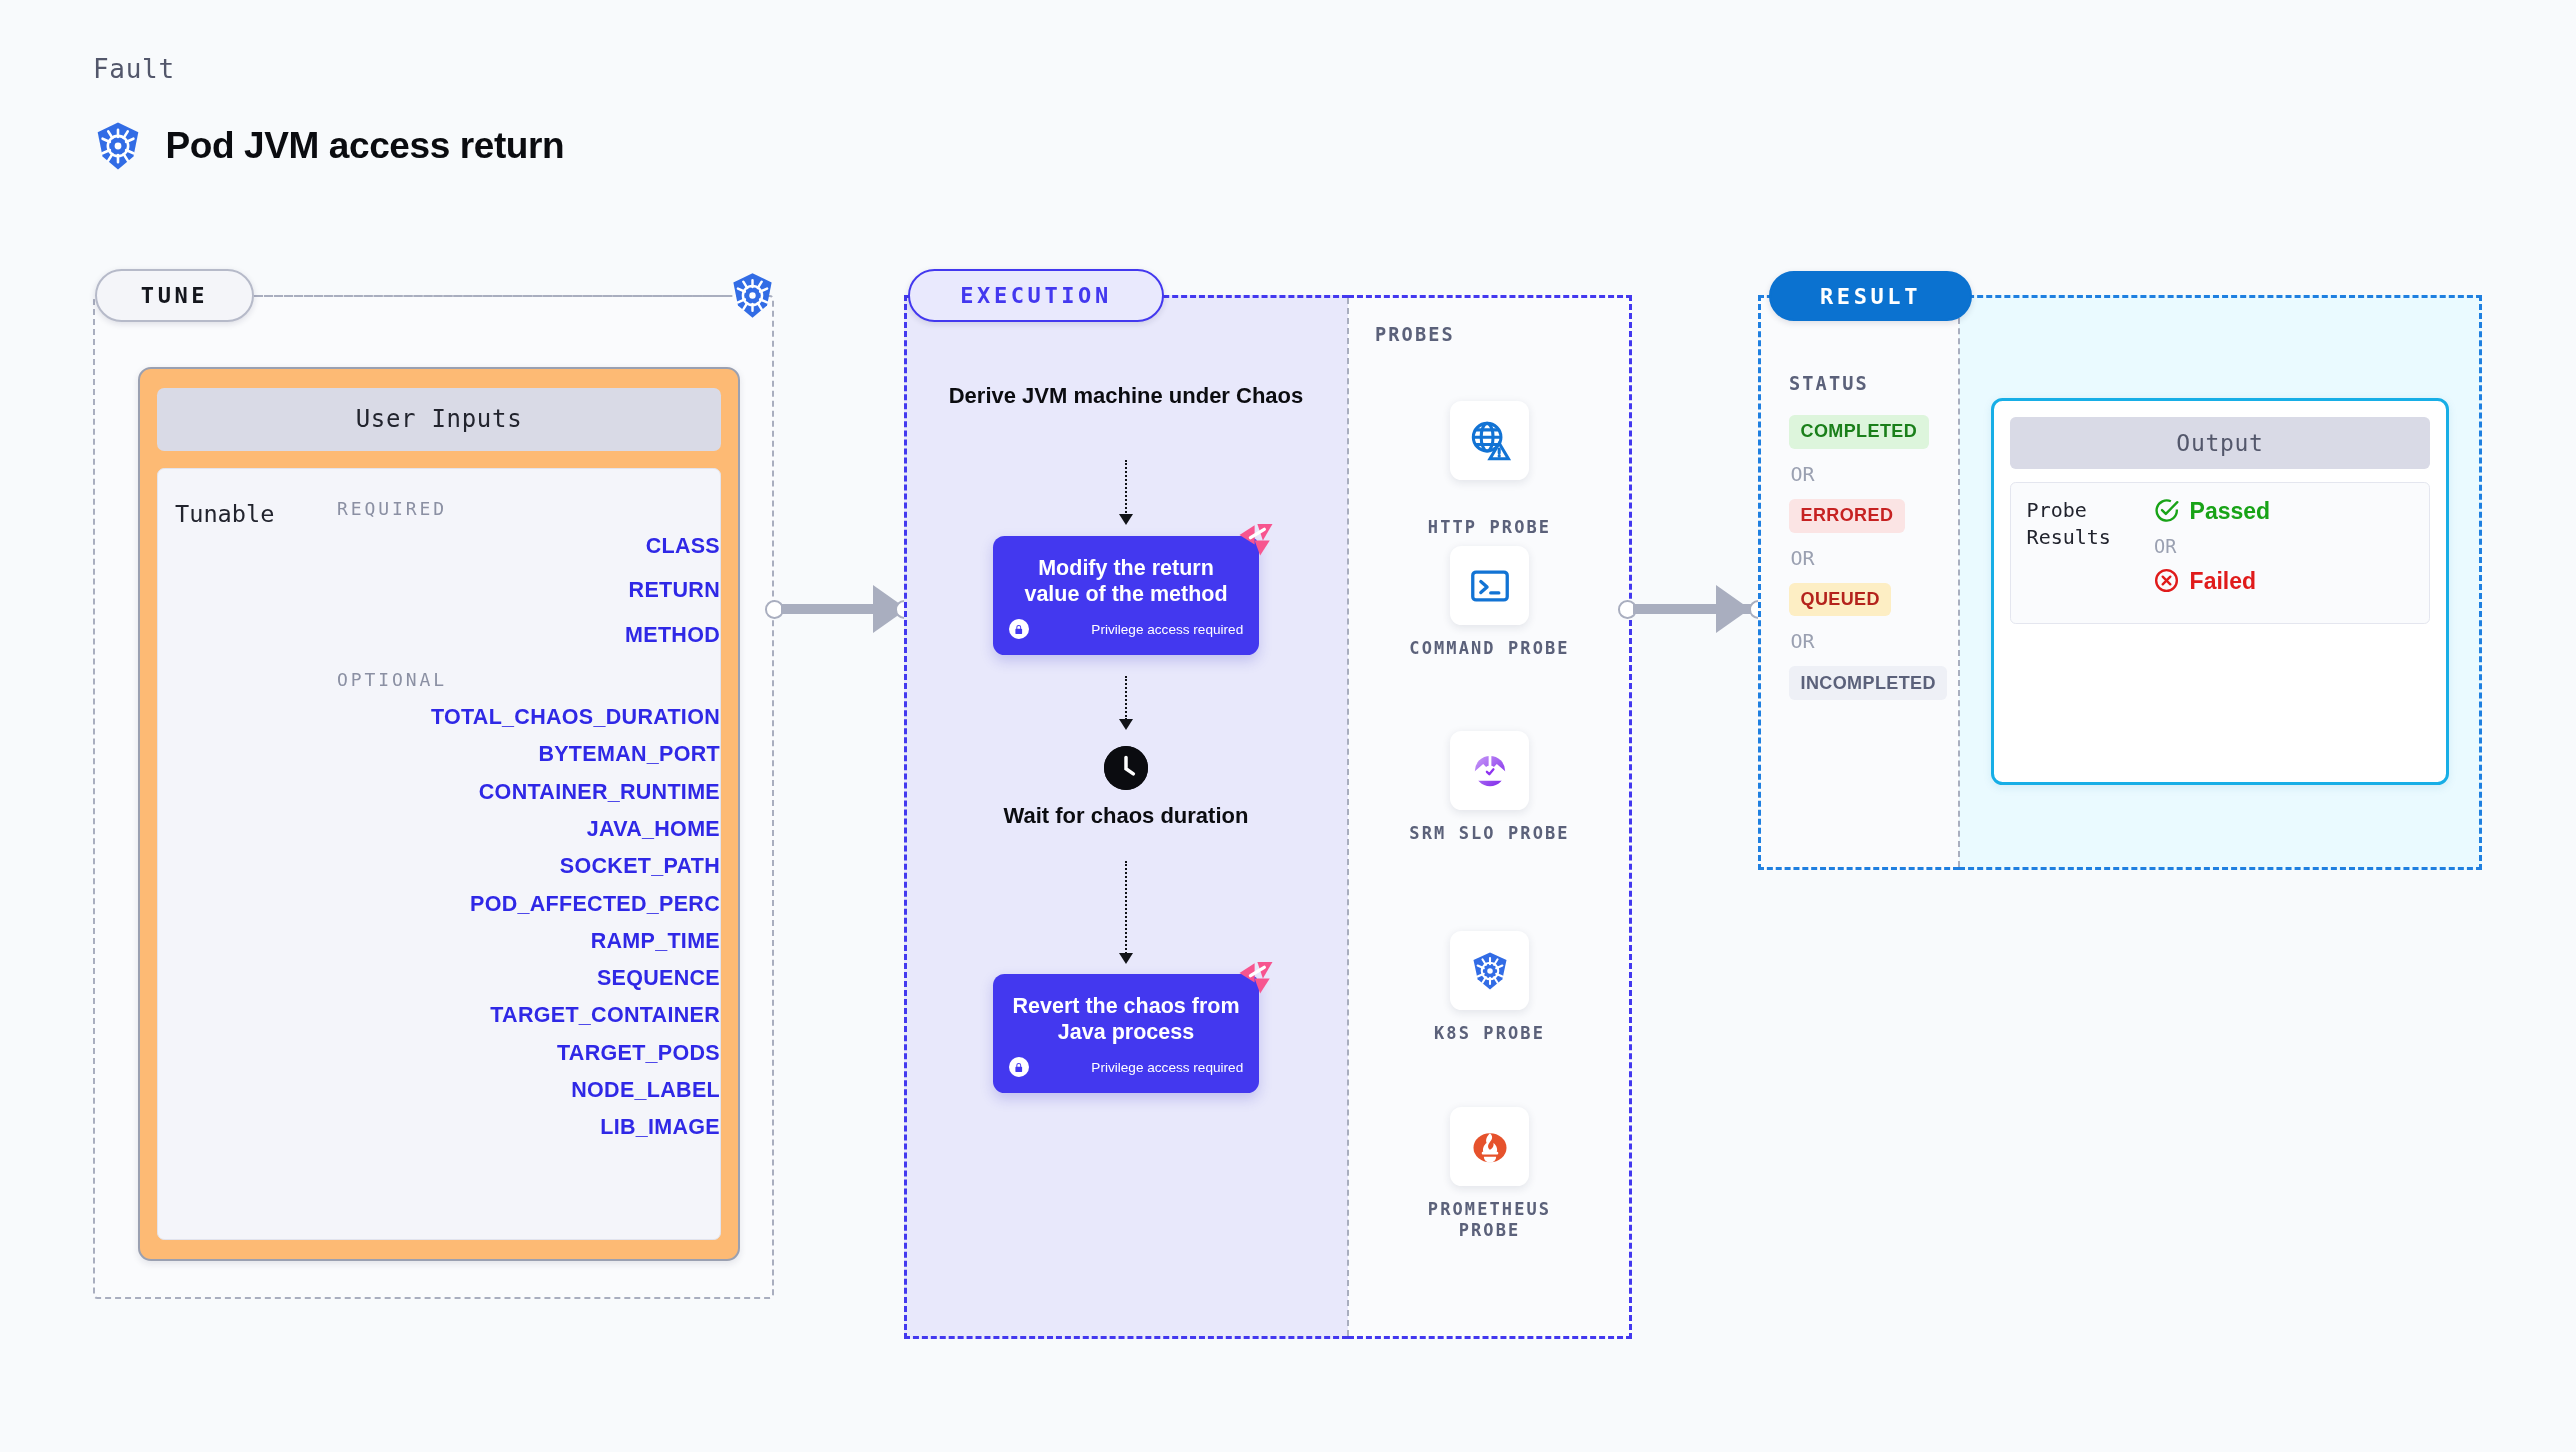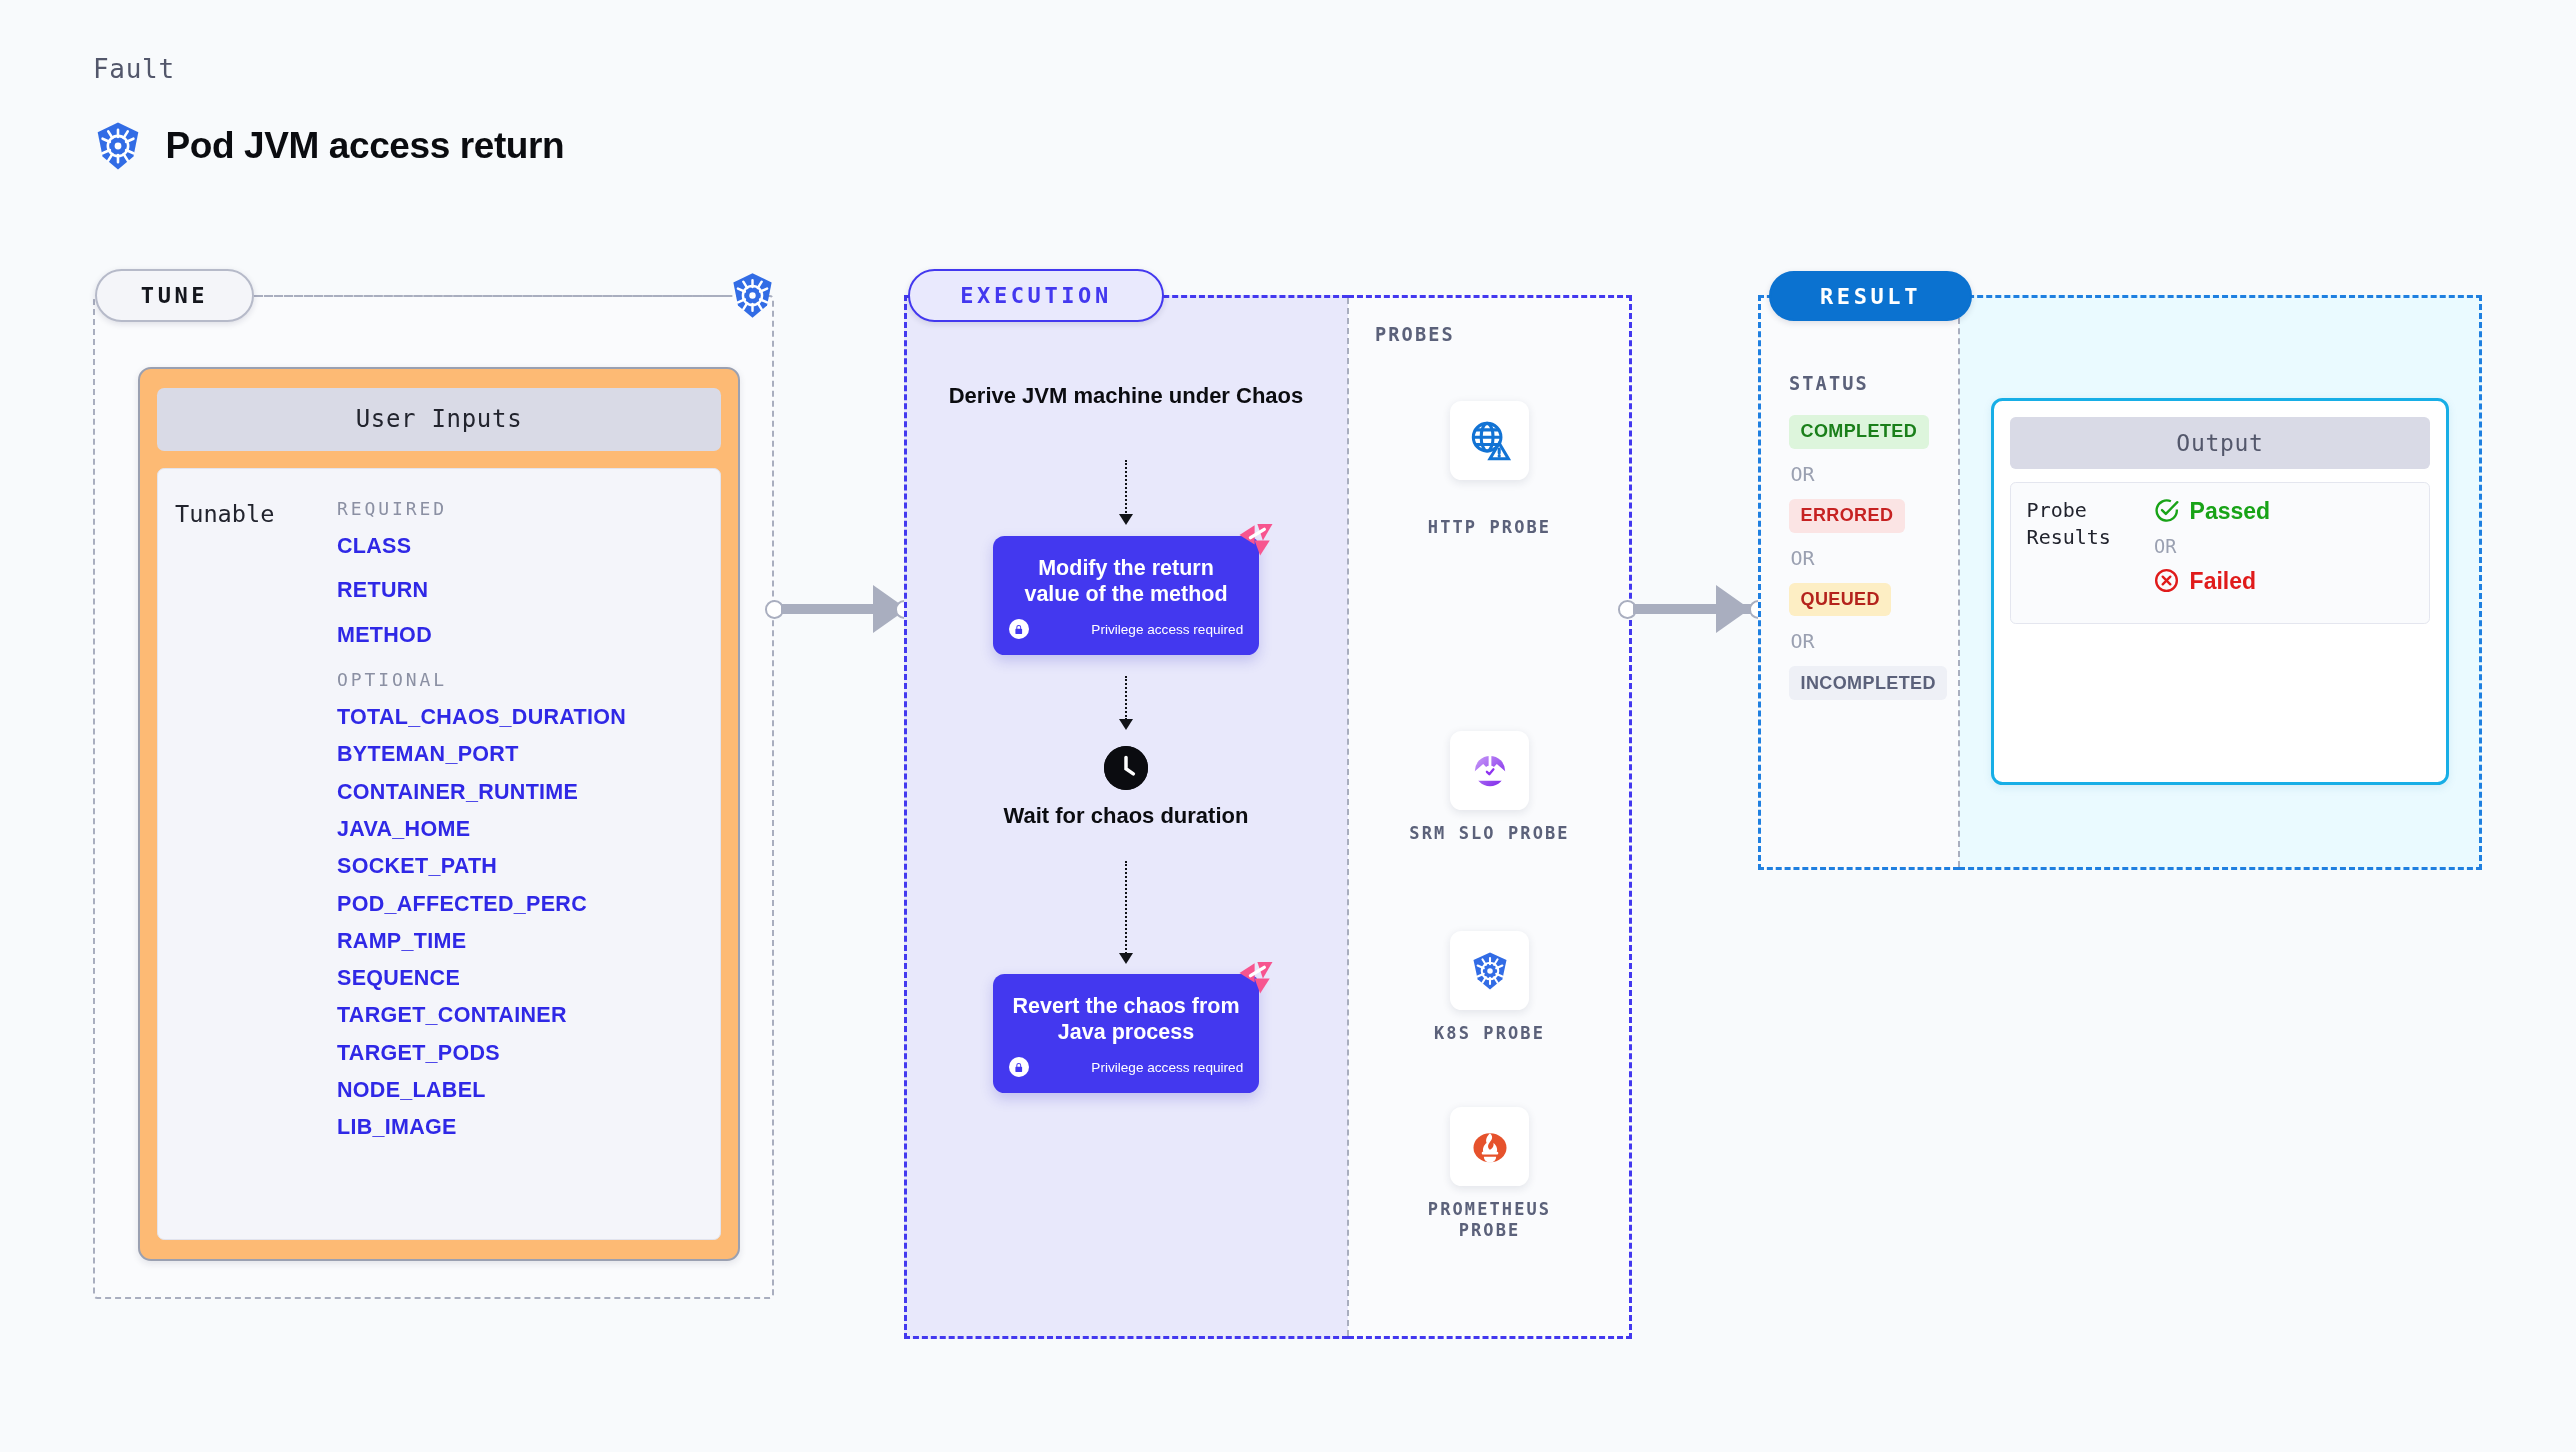--- a/index.html
+++ b/index.html
@@ -123,21 +123,21 @@
     font-size: 23.6px; color: #22242e;
   }
   .params { flex: 1; padding: 29px 0 0 0; }
   .group-head {
     font-family: "DejaVu Sans Mono", monospace;
     font-size: 18px; color: #8b90a3; letter-spacing: 2.9px;
     margin-bottom: 17px;
   }
   .param {
     font-size: 21.5px; font-weight: 700; color: #2f28e6;
-    letter-spacing: 0.3px; line-height: 1.0;
+    letter-spacing: 0.3px; line-height: 1.0; text-align: right;
   }
   .req-list .param { margin-bottom: 23px; }
   .opt-list { margin-top: 2.9px; }
   .opt-list .param { margin-bottom: 15.8px; }
   .opt-head { margin-top: 4.3px; }
 
   
   .flow { position: absolute; left: 904px; top: 295px; width: 444px; height: 1044px; }
   .flow-title {
     position: absolute; left: 0; right: 0; top: 87px;
@@ -418,20 +418,30 @@
         <circle cx="10.5" cy="10" r="7.2"></circle>
         <ellipse cx="10.5" cy="10" rx="3.1" ry="7.2"></ellipse>
         <path d="M3.4 10 H17.6 M4.6 6.2 H16.4 M4.6 13.8 H16.4"></path>
         <path d="M16.8 13.2 L21.6 21.3 H12 Z" fill="#ffffff"></path>
         <path d="M16.8 16.2 V18.3 M16.8 19.6 v0.3" stroke-linecap="round"></path>
       </svg>
     </div>
     <div class="probe-label">HTTP PROBE</div>
   </div>
 
+  <div class="probe" style="top:546px;">
+    <div class="probe-tile">
+      <svg width="44" height="44" viewBox="0 0 24 24" fill="none" stroke="#1273d4" stroke-width="1.8">
+        <rect x="2.6" y="4.4" width="18.8" height="15.2" rx="1.8"></rect>
+        <path d="M7 9.6 L10.4 12.6 L7 15.6" stroke-linecap="round" stroke-linejoin="round"></path>
+        <path d="M12.4 15.8 H16.8" stroke-linecap="round"></path>
+      </svg>
+    </div>
+    <div class="probe-label">COMMAND PROBE</div>
+  </div>
 
   <div class="probe" style="top:731px;">
     <div class="probe-tile">
       <svg width="44" height="44" viewBox="0 0 64 64">
         <defs>
           <linearGradient id="slograd" x1="0" y1="0" x2="1" y2="1">
             <stop offset="0" stop-color="#c89bf7"></stop>
             <stop offset="1" stop-color="#7b22ea"></stop>
           </linearGradient>
         </defs>

